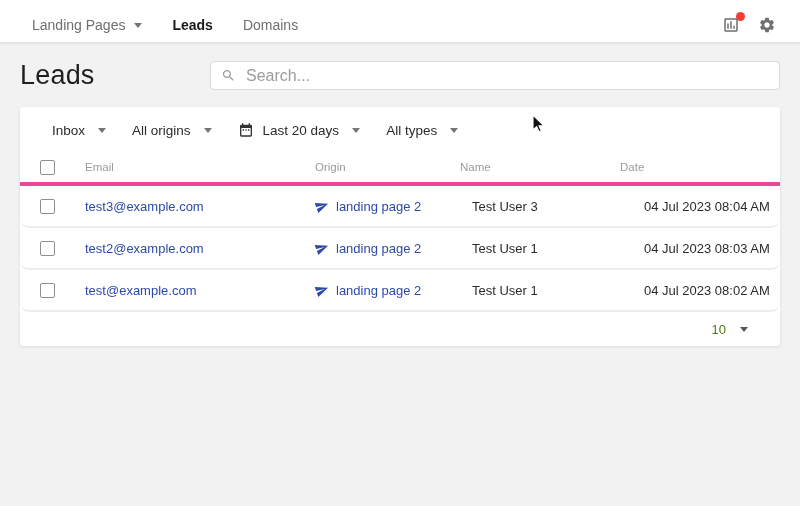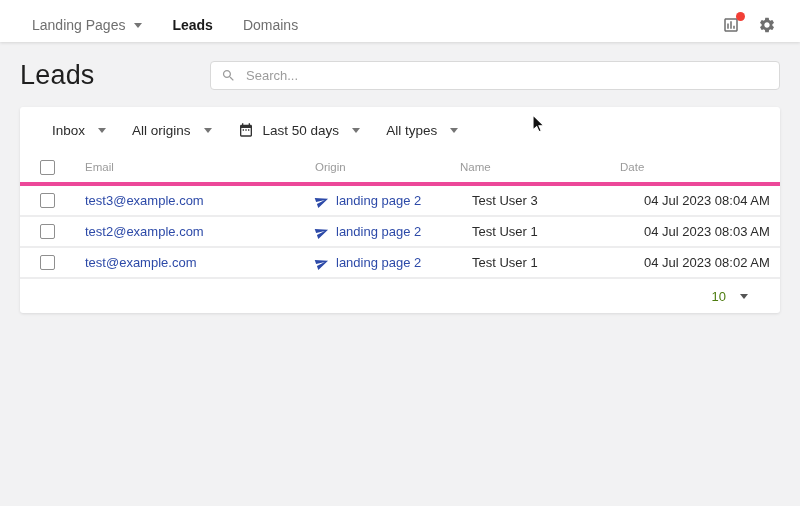--- a/index.html
+++ b/index.html
@@ -71,21 +71,21 @@
     border: 1px solid #d9d9d9;
     border-radius: 4px;
     display: flex;
     align-items: center;
     padding: 0 10px;
     gap: 10px;
   }
   .search-box input {
     border: none; outline: none;
     font-family: "Liberation Sans", sans-serif;
-    font-size: 13px;
+    font-size: 16px;
     color: #333;
     flex: 1;
     background: transparent;
   }
   .search-box input::placeholder { color: #9c9c9c; }
 
   
   .card {
     margin: 0 20px;
     background: #ffffff;
@@ -134,23 +134,24 @@
   .checkbox {
     width: 15px; height: 15px;
     border: 1.5px solid #8f8f8f;
     border-radius: 2px;
     background: #fff;
     display: inline-block;
     cursor: pointer;
   }
 
   .tbody-row {
-    height: 31px;
+    height: 42px;
     border-bottom: 2px solid #ededee;
     font-size: 13px;
+    border-radius: 9px;
   }
   .link {
     color: #2d4aa8;
     text-decoration: none;
     cursor: pointer;
   }
   .plain { color: #2b2b2b; margin-left: 12px; }
 
   
   .tfoot {
@@ -229,21 +230,21 @@
     <div class="filter">
       <span>All origins</span>
       <span class="caret"></span>
     </div>
     <div class="filter">
       <span class="cal-icon">
         <svg width="16" height="16" viewBox="0 0 24 24" fill="#333">
             <path d="M9 11H7v2h2v-2zm4 0h-2v2h2v-2zm4 0h-2v2h2v-2zm2-7h-1V2h-2v2H8V2H6v2H5c-1.11 0-1.99.9-1.99 2L3 20a2 2 0 0 0 2 2h14c1.1 0 2-.9 2-2V6c0-1.1-.9-2-2-2zm0 16H5V9h14v11z"></path>
           </svg>
       </span>
-      <span>Last 50 days</span>
+      <span>Last 20 days</span>
       <span class="caret"></span>
     </div>
     <div class="filter">
       <span>All types</span>
       <span class="caret"></span>
     </div>
   </div>
 
   <div class="trow thead">
     <div class="c-check">

